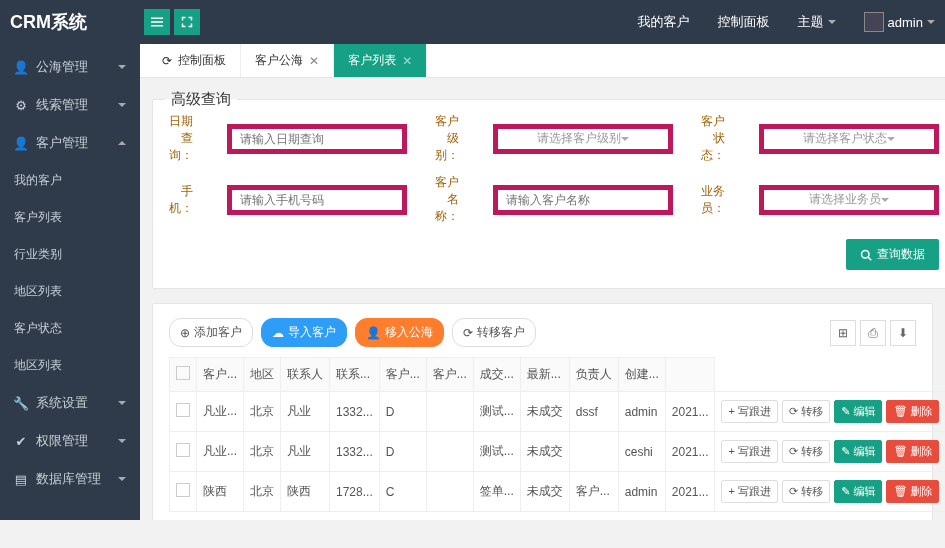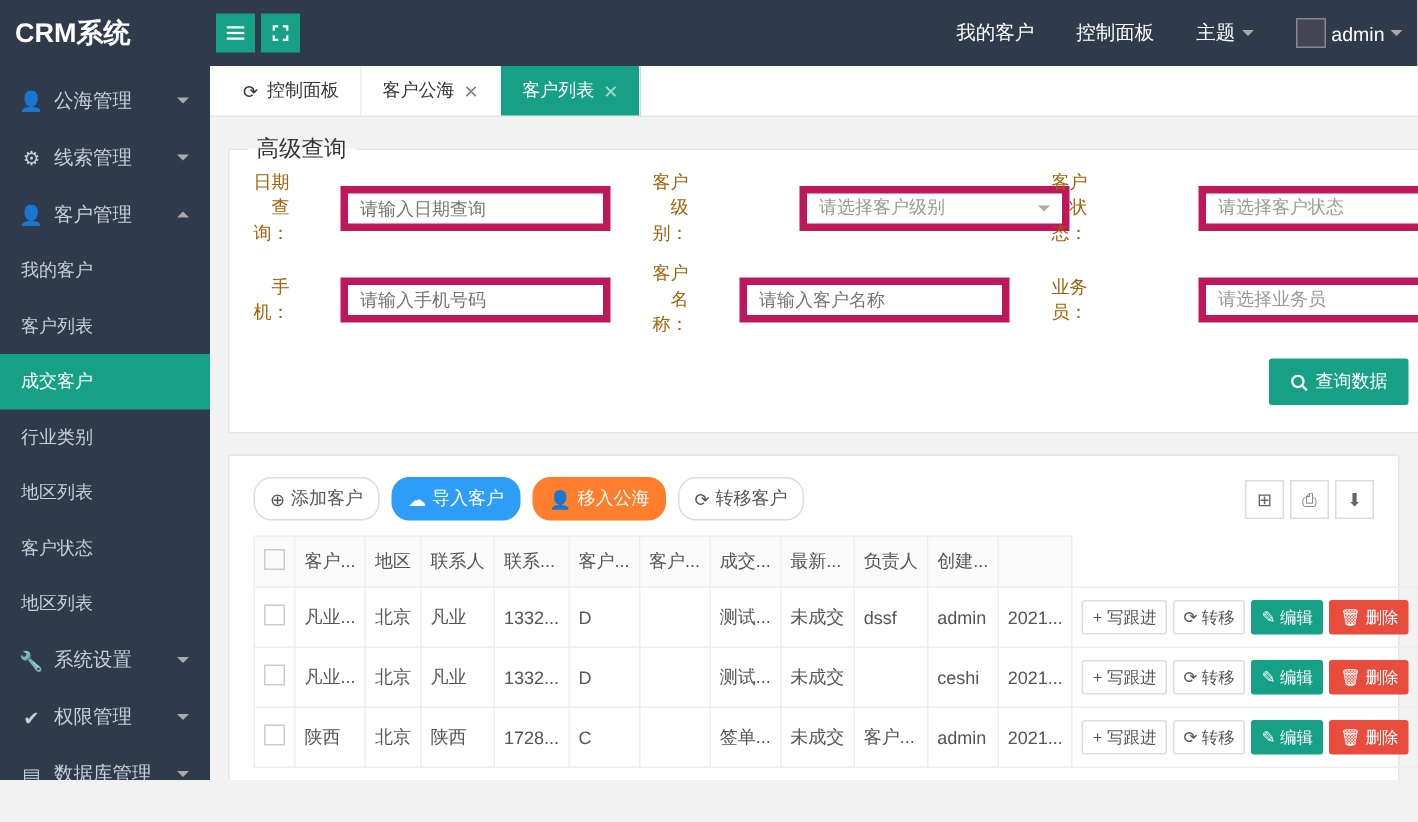--- a/index.html
+++ b/index.html
@@ -35,21 +35,21 @@
 
 .content { flex: 1; padding: 12px; overflow-y: auto; }
 .panel { background: #fff; border: 1px solid #e5e5e5; border-radius: 2px; padding: 14px 16px 18px; margin-bottom: 14px; }
 .panel legend, .panel-title { font-size: 15px; padding-bottom: 10px; }
 fieldset.panel { padding-top: 4px; }
 fieldset.panel legend { padding: 0 6px; margin-left: -4px; }
 
 .form-grid { display: grid; grid-template-columns: repeat(3, auto 180px); gap: 10px 28px; align-items: center; }
 .form-label { text-align: right; font-size: 12px; color: #a16207; padding-right: 6px; }
 .form-input, .form-select { height: 30px; border: 5px solid #be185d; padding: 0 8px; font-size: 12px; width: 100%; color: #666; background: #fff; }
-.form-select { display: flex; align-items: center; justify-content: space-between; cursor: pointer; margin-left: 40px; }
+.form-select { display: flex; align-items: center; justify-content: center; cursor: pointer; }
 .form-select .placeholder { color: #999; }
 
 .panel-footer { display: flex; justify-content: flex-end; margin-top: 14px; }
 .btn-primary { background: #16a085; color: #fff; border: none; padding: 7px 14px; font-size: 12px; cursor: pointer; display: flex; align-items: center; gap: 5px; border-radius: 2px; }
 
 .toolbar { display: flex; align-items: center; gap: 8px; margin-bottom: 10px; }
 .tbtn { border: 1px solid #ddd; background: #fff; padding: 5px 10px; border-radius: 12px; font-size: 12px; cursor: pointer; display: inline-flex; align-items: center; gap: 4px; color: #555; }
 .tbtn.blue { background: #2e9df7; color: #fff; border-color: #2e9df7; }
 .tbtn.orange { background: #ff7e2e; color: #fff; border-color: #ff7e2e; }
 .toolbar-right { margin-left: auto; display: flex; gap: 4px; }
@@ -121,21 +121,20 @@
           <span>线索管理</span>
           <span class="side-caret caret-down" style=""></span>
         </div>
         <div class="side-item group">
           <span class="side-icon">👤</span>
           <span>客户管理</span>
           <span class="side-caret caret-down" style="transform:rotate(180deg)"></span>
         </div>
         <div class="side-item sub">我的客户</div>
         <div class="side-item sub">客户列表</div>
-        <div class="side-item sub active">成交客户</div>
         <div class="side-item sub">行业类别</div>
         <div class="side-item sub">地区列表</div>
         <div class="side-item sub">客户状态</div>
         <div class="side-item sub">地区列表</div>
         <div class="side-item group">
           <span class="side-icon">🔧</span>
           <span>系统设置</span>
           <span class="side-caret caret-down" style=""></span>
         </div>
         <div class="side-item group">

